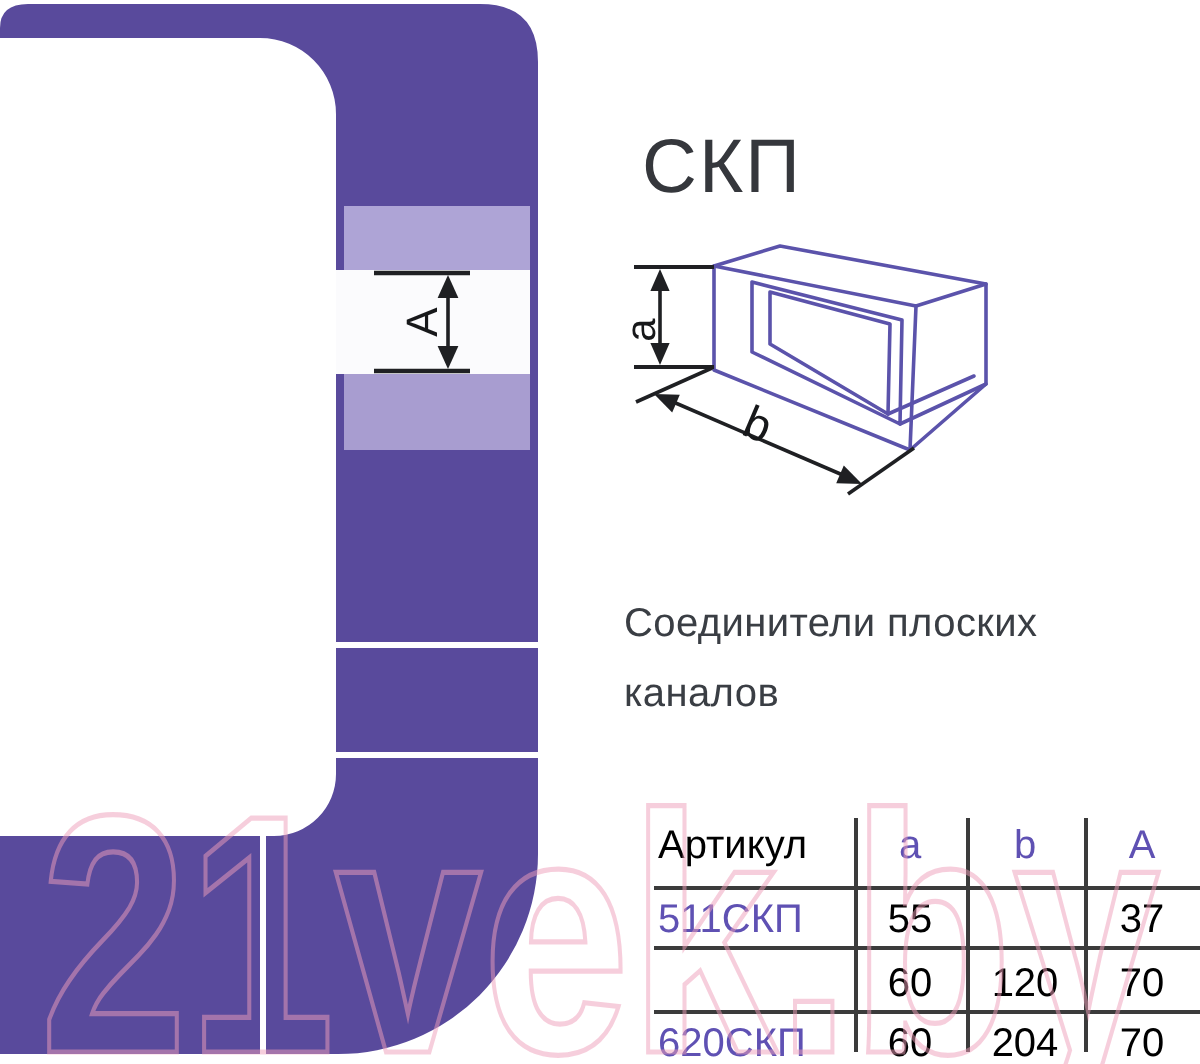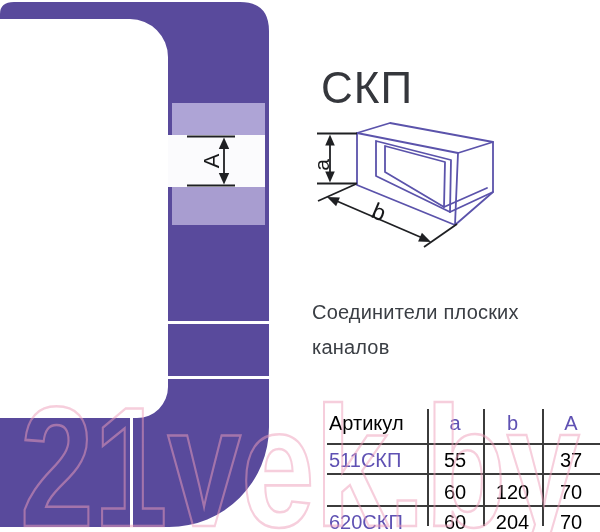--- a/index.html
+++ b/index.html
@@ -5,21 +5,21 @@
   html,body{margin:0;padding:0;background:#ffffff;}
   #stage{
     position:relative;width:600px;height:532px;background:#ffffff;
     overflow:hidden;font-family:"Liberation Sans",sans-serif;
   }
   .abs{position:absolute;}
   
   #duct-svg{left:0;top:0;z-index:1;}
   
   #product-title{
-    left:321px;top:63px;font-size:44px;color:#35373c;font-weight:400;
+    left:321px;top:63px;font-size:38px;color:#35373c;font-weight:400;
     letter-spacing:1px;z-index:2;
   }
   #diagram-svg{left:300px;top:108px;z-index:2;}
   #product-desc{
     left:312px;top:295px;width:248px;font-size:20px;line-height:35px;
     color:#3a3e44;z-index:2;letter-spacing:.2px;
   }
   
   #spec-table{left:327px;top:405px;width:273px;height:127px;z-index:2;font-size:20px;}
   .tcell{position:absolute;white-space:nowrap;color:#000000;}

